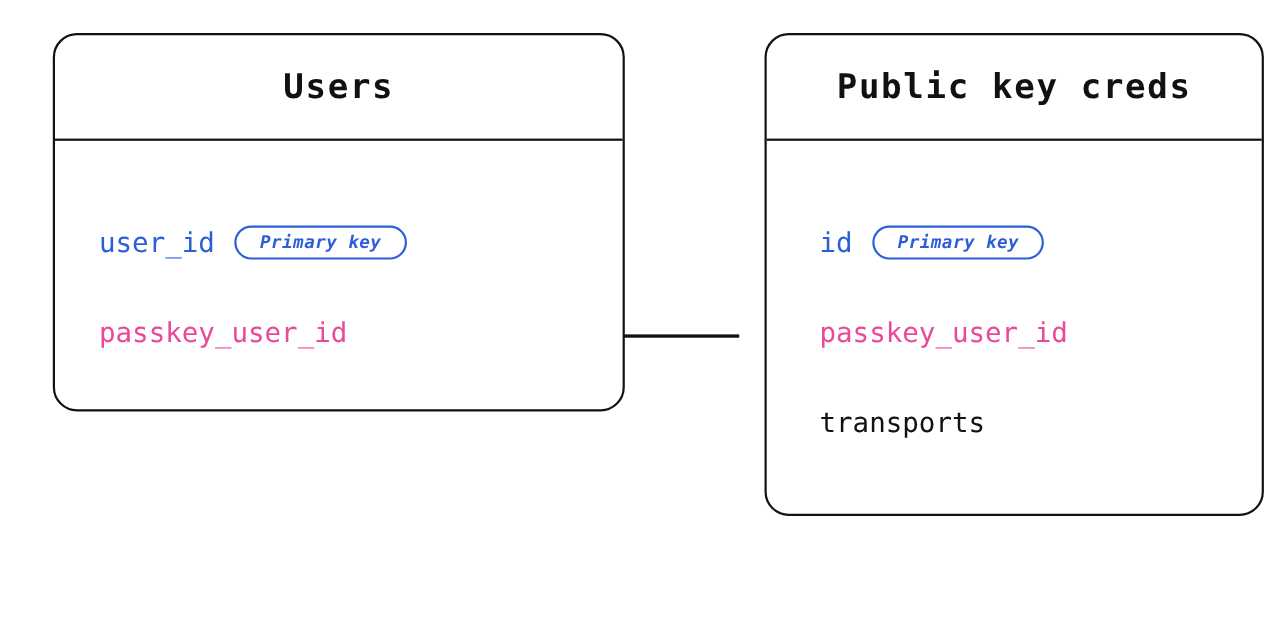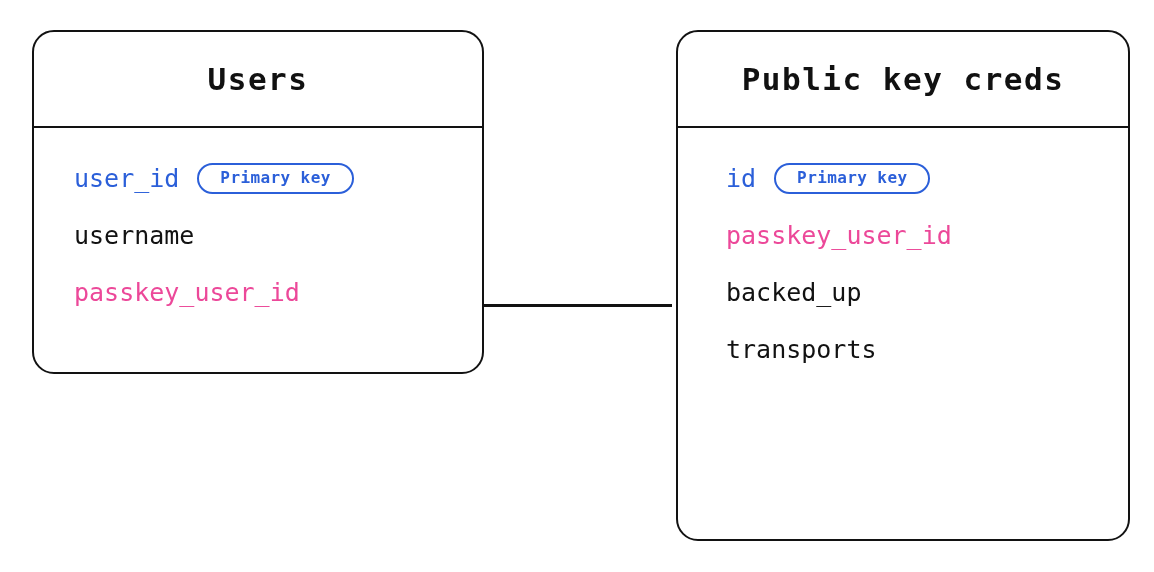--- a/index.html
+++ b/index.html
@@ -26,31 +26,31 @@
   .entity {
     position: absolute;
     box-sizing: border-box;
     background: #ffffff;
     border: 2px solid #121212;
     border-radius: 22px;
     z-index: 2;
   }
 
   #entity-users {
-    left: 32px;
+    left: 48px;
     top: 30px;
-    width: 452px;
+    width: 520px;
     height: 344px;
   }
 
   #entity-pubkeycreds {
-    left: 676px;
+    left: 695px;
     top: 30px;
     width: 454px;
-    height: 511px;
+    height: 439px;
   }
 
   .entity-header {
     position: relative;
     height: 96px;
     box-sizing: border-box;
     border-bottom: 2px solid #121212;
     display: flex;
     align-items: center;
     justify-content: center;
@@ -70,20 +70,21 @@
     padding: 30px 0 0 0;
     box-sizing: border-box;
   }
 
   .field-row {
     display: flex;
     align-items: center;
     height: 40px;
     padding: 0 0 0 40px;
     margin-bottom: 17px;
+    margin-top: 42px;
   }
   #entity-pubkeycreds .field-row {
     padding-left: 48px;
   }
 
   .field-name {
     font-family: "DejaVu Sans Mono", "Liberation Mono", monospace;
     font-size: 25px;
     font-weight: 400;
     letter-spacing: 0px;
@@ -100,20 +101,21 @@
     margin-left: 18px;
     display: inline-flex;
     align-items: center;
     justify-content: flex-end;
     box-sizing: border-box;
     height: 31px;
     padding: 0 21px;
     border: 2px solid #2B5FD9;
     border-radius: 999px;
     background: #ffffff;
+    font-style: italic;
   }
 
   .pk-badge-label {
     font-family: "DejaVu Sans Mono", "Liberation Mono", monospace;
     font-size: 16px;
     font-weight: 700;
     letter-spacing: 0.4px;
     color: #2B5FD9;
     white-space: nowrap;
     line-height: 1;
@@ -145,23 +147,20 @@
     </div>
     <div class="entity-fields">
 
       <div class="field-row">
         <span class="field-name pk-color">user_id</span>
         <span class="pk-badge">
           <span class="pk-badge-label">Primary key</span>
         </span>
       </div>
 
-      <div class="field-row">
-        <span class="field-name plain-color">username</span>
-      </div>
 
       <div class="field-row">
         <span class="field-name fk-color">passkey_user_id</span>
       </div>
 
     </div>
   </div>
 
   <div class="entity" id="entity-pubkeycreds">
     <div class="entity-header">
@@ -174,23 +173,20 @@
         <span class="pk-badge">
           <span class="pk-badge-label">Primary key</span>
         </span>
       </div>
 
 
       <div class="field-row">
         <span class="field-name fk-color">passkey_user_id</span>
       </div>
 
-      <div class="field-row">
-        <span class="field-name plain-color">backed_up</span>
-      </div>
 
 
       <div class="field-row">
         <span class="field-name plain-color">transports</span>
       </div>
 
     </div>
   </div>
 
 </div>

